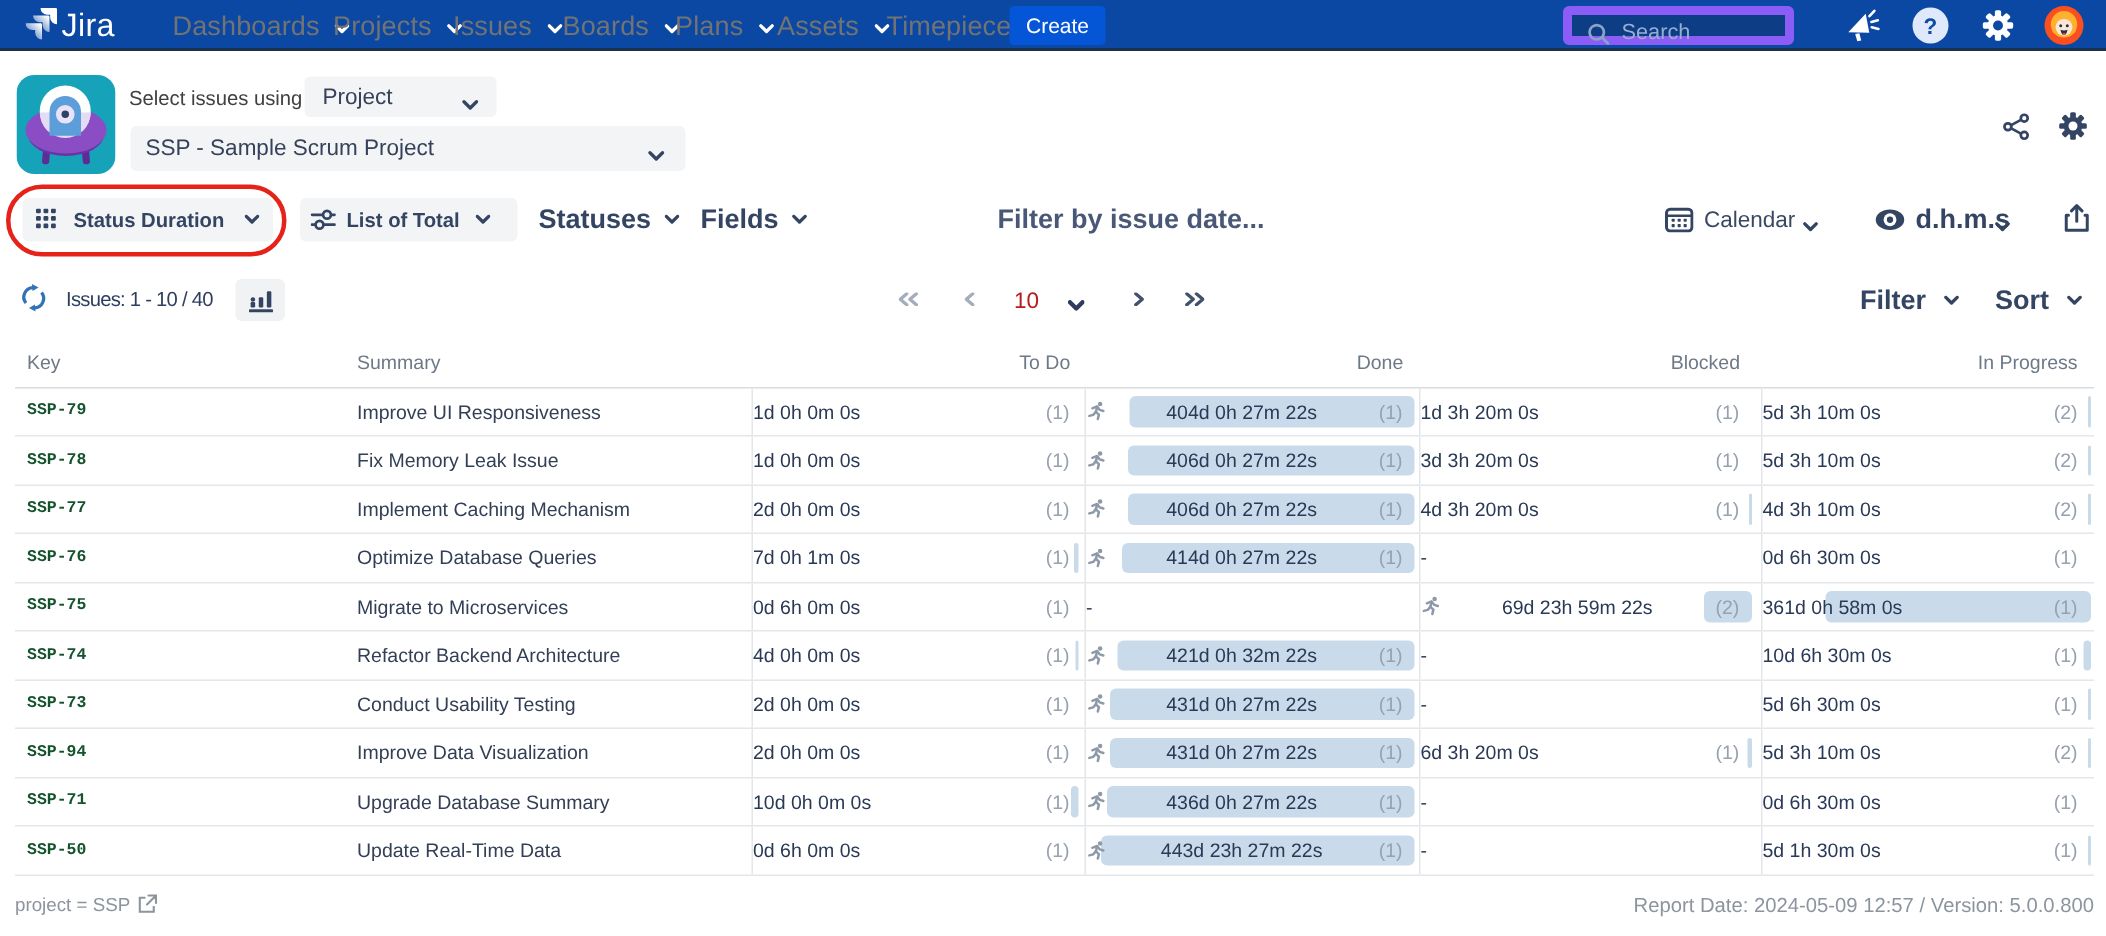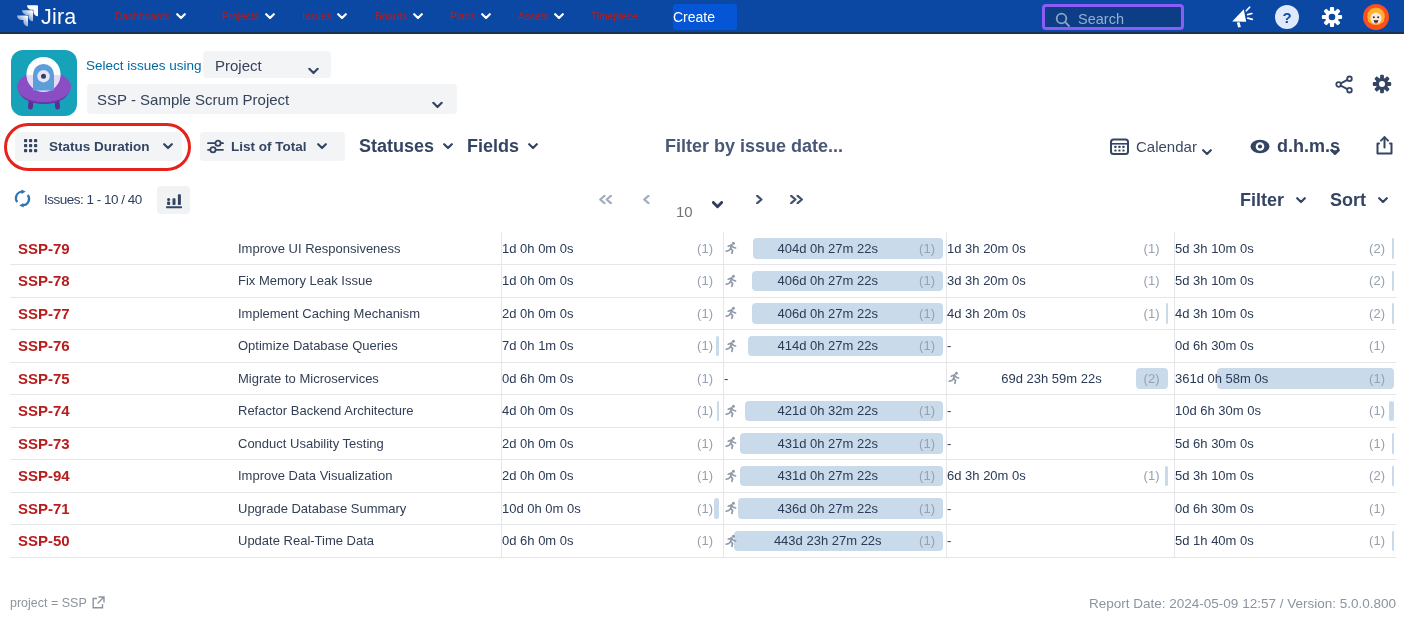--- a/index.html
+++ b/index.html
@@ -1,37 +1,37 @@
 <!DOCTYPE html>
 <html><head><meta charset="utf-8"><title>Status Duration</title>
 <style>
 * { margin:0; padding:0; box-sizing:border-box; }
 html,body { width:1404px; height:624px; background:#ffffff; font-family:"Liberation Sans",sans-serif; overflow:hidden; position:relative; }
 .abs { position:absolute; }
 .nav { position:absolute; left:0; top:0; width:1404px; height:36px; background:#0a48a4; border-bottom:2px solid #1c3050; }
 .nav { height:34px; }
-.nitem { position:absolute; top:0; height:34px; line-height:34px; color:#b91c1c; font-size:10px; font-weight:500; white-space:nowrap; letter-spacing:0.1px; }
+.nitem { position:absolute; top:0; height:34px; line-height:34px; color:#737373; font-size:18px; font-weight:500; white-space:nowrap; letter-spacing:0.1px; }
 .jiraword { position:absolute; left:41px; top:3px; color:#ffffff; font-size:21.5px; line-height:28px; font-weight:500; letter-spacing:0.2px; }
-.createbtn { position:absolute; left:673px; top:4px; width:64px; height:26px; background:#0556d6; border-radius:3px; color:#ffffff; font-size:14px; font-weight:500; text-align:left; line-height:26px; }
-.search { position:absolute; left:1042px; top:4px; width:142px; height:26px; background:#0d3e85; border-radius:4px; border:3px solid #8b5cf6; }
+.createbtn { position:absolute; left:673px; top:4px; width:64px; height:26px; background:#0556d6; border-radius:3px; color:#ffffff; font-size:14px; font-weight:500; text-align:center; line-height:26px; }
+.search { position:absolute; left:1042px; top:4px; width:154px; height:26px; background:#0d3e85; border-radius:4px; border:6px solid #8b5cf6; }
 .search span { position:absolute; left:33px; top:4px; color:#96aed1; font-size:14.5px; }
-.sellabel { position:absolute; left:86px; top:58px; font-size:13.5px; color:#0369a1; }
+.sellabel { position:absolute; left:86px; top:58px; font-size:13.5px; color:#404040; }
 .dd { position:absolute; background:#f3f4f6; border-radius:4px; color:#36425a; font-size:15px; }
 .dd .tx { position:absolute; left:12px; top:50%; transform:translateY(-50%); white-space:nowrap; }
 .dd .ch { position:absolute; right:12px; top:50%; transform:translateY(-52%); height:7px; }
 .tbbtn { position:absolute; top:132px; height:29px; background:#f3f4f6; border-radius:4px; display:flex; align-items:center; padding:0 10px; font-size:13.5px; font-weight:bold; color:#344563; white-space:nowrap; }
 .tbtxt { position:absolute; top:132px; height:29px; display:flex; align-items:center; font-size:18px; font-weight:bold; color:#344563; white-space:nowrap; }
 .redoval { position:absolute; left:4px; top:123px; width:187px; height:48px; border:3px solid #e5231b; border-radius:25px; }
 .chartbtn { position:absolute; left:157px; top:186px; width:33px; height:28px; background:#f1f2f4; border-radius:4px; display:flex; align-items:center; justify-content:center; }
 .pag { position:absolute; top:188px; height:22px; line-height:22px; white-space:nowrap; }
 table { position:absolute; left:10px; top:232px; width:1386px; border-collapse:collapse; table-layout:fixed; }
 th { height:26px; font-size:13px; font-weight:500; color:#6e7988; vertical-align:middle; padding-top:0; padding-bottom:7px; }
 td { height:32.5px; font-size:13px; color:#2e3d57; vertical-align:middle; padding:0; border-bottom:1px solid #e4e6ea; position:relative; }
 tr.hr th { border-bottom:1px solid #d8dbe0; }
-td.key { color:#b91c1c; font-weight:bold; font-size:15px; padding-left:8px; }
+td.key { color:#14532d; font-weight:bold; font-size:11px; padding-left:8px;font-family:Liberation Mono, monospace; }
 td.sum { color:#323f55; }
 td.dc { border-left:1px solid #e4e6ea; }
 td.sum { }
 .ct { position:relative; display:flex; align-items:center; justify-content:space-between; height:100%; }
 .v { color:#2a3a56; }
 .c { color:#97a1b0; }
 .bar { position:absolute; top:5.5px; bottom:5.5px; background:#c9dbeb; border-radius:4px; }
 th.r { text-align:right; }
 .foot { position:absolute; top:596px; font-size:12.5px; color:#8c949e; }
 </style></head>
@@ -275,21 +275,21 @@
 </g>
     </svg>
   </div>
 <svg width="13" height="9" viewBox="0 0 13 9" style="position:absolute;left:599px;top:195px">
     <path d="M5.5 0.8 L1.2 4.5 L5.5 8.2" fill="none" stroke="#a3adbc" stroke-width="2.2" stroke-linecap="round" stroke-linejoin="round"></path>
     <path d="M11.9 0.8 L7.6 4.5 L11.9 8.2" fill="none" stroke="#a3adbc" stroke-width="2.2" stroke-linecap="round" stroke-linejoin="round"></path>
   </svg>
 <svg width="7" height="9" viewBox="0 0 7 9" style="position:absolute;left:643px;top:195px">
     <path d="M5.5 0.8 L1.2 4.5 L5.5 8.2" fill="none" stroke="#a3adbc" stroke-width="2.2" stroke-linecap="round" stroke-linejoin="round"></path>
   </svg>
-<div class="pag" style="left:676px;top:201px;color:#737373;font-size:15px">10</div>
+<div class="pag" style="left:676px;top:190px;color:#b91c1c;font-size:15px">10</div>
 <div class="abs" style="left:712px;top:195px"><svg width="11" height="8" viewBox="0 0 10 7" style="display:inline-block">
       <path d="M1.2 1.2 L5 5 L8.8 1.2" fill="none" stroke="#2e3d5c" stroke-width="2.6" stroke-linecap="round" stroke-linejoin="round"></path>
     </svg></div>
 <svg width="7" height="9" viewBox="0 0 7 9" style="position:absolute;left:756px;top:195px">
     <path d="M1.2 0.8 L5.5 4.5 L1.2 8.2" fill="none" stroke="#42526e" stroke-width="2.2" stroke-linecap="round" stroke-linejoin="round"></path>
   </svg>
 <svg width="13" height="9" viewBox="0 0 13 9" style="position:absolute;left:790px;top:195px">
     <path d="M1.2 0.8 L5.5 4.5 L1.2 8.2" fill="none" stroke="#42526e" stroke-width="2.2" stroke-linecap="round" stroke-linejoin="round"></path>
     <path d="M7.6 0.8 L11.9 4.5 L7.6 8.2" fill="none" stroke="#42526e" stroke-width="2.2" stroke-linecap="round" stroke-linejoin="round"></path>
   </svg>
@@ -307,20 +307,28 @@
 <table>
 <colgroup>
       <col style="width:228px">
       <col style="width:263.5px">
       <col style="width:222px">
       <col style="width:223px">
       <col style="width:228px">
       <col style="width:221.5px">
     </colgroup>
 <tbody>
+      <tr class="hr">
+        <th style="text-align:left;padding-left:8px">Key</th>
+        <th style="text-align:left">Summary</th>
+        <th class="r" style="padding-right:10px">To Do</th>
+        <th class="r" style="padding-right:11px">Done</th>
+        <th class="r" style="padding-right:14.5px">Blocked</th>
+        <th class="r" style="padding-right:11px">In Progress</th>
+      </tr>
 <tr>
         <td class="key">SSP-79</td>
         <td class="sum">Improve UI Responsiveness</td>
         <td class="dc todo">
           <div class="ct" style="padding-right:10.0px">
             <span class="v">1d 0h 0m 0s</span>
             <span class="c">&nbsp;(1)</span>
           </div>
         </td>
         <td class="dc done">
@@ -647,21 +655,21 @@
             <span class="v">443d 23h 27m 22s</span>
             <span class="c">&nbsp;(1)</span>
           </div>
         </td>
         <td class="dc blk">
           <div class="ct" style="padding-right:14.5px">-</div>
         </td>
         <td class="dc prog">
           <div class="bar" style="right:2.0px;width:2.4px"></div>
           <div class="ct" style="padding-right:11.0px">
-            <span class="v">5d 1h 40m 0s</span>
+            <span class="v">5d 1h 30m 0s</span>
             <span class="c">&nbsp;(1)</span>
           </div>
         </td>
       </tr>
 </tbody>
   </table>
 
 <div class="foot" style="left:10px">project = SSP<svg width="13" height="13" viewBox="0 0 13 13" style="vertical-align:-2px;margin-left:5px">
 <g stroke="#8c949e" stroke-width="1.4" fill="none">
 <path d="M5 2.5 H1.2 V11.8 H10.5 V8"></path>

